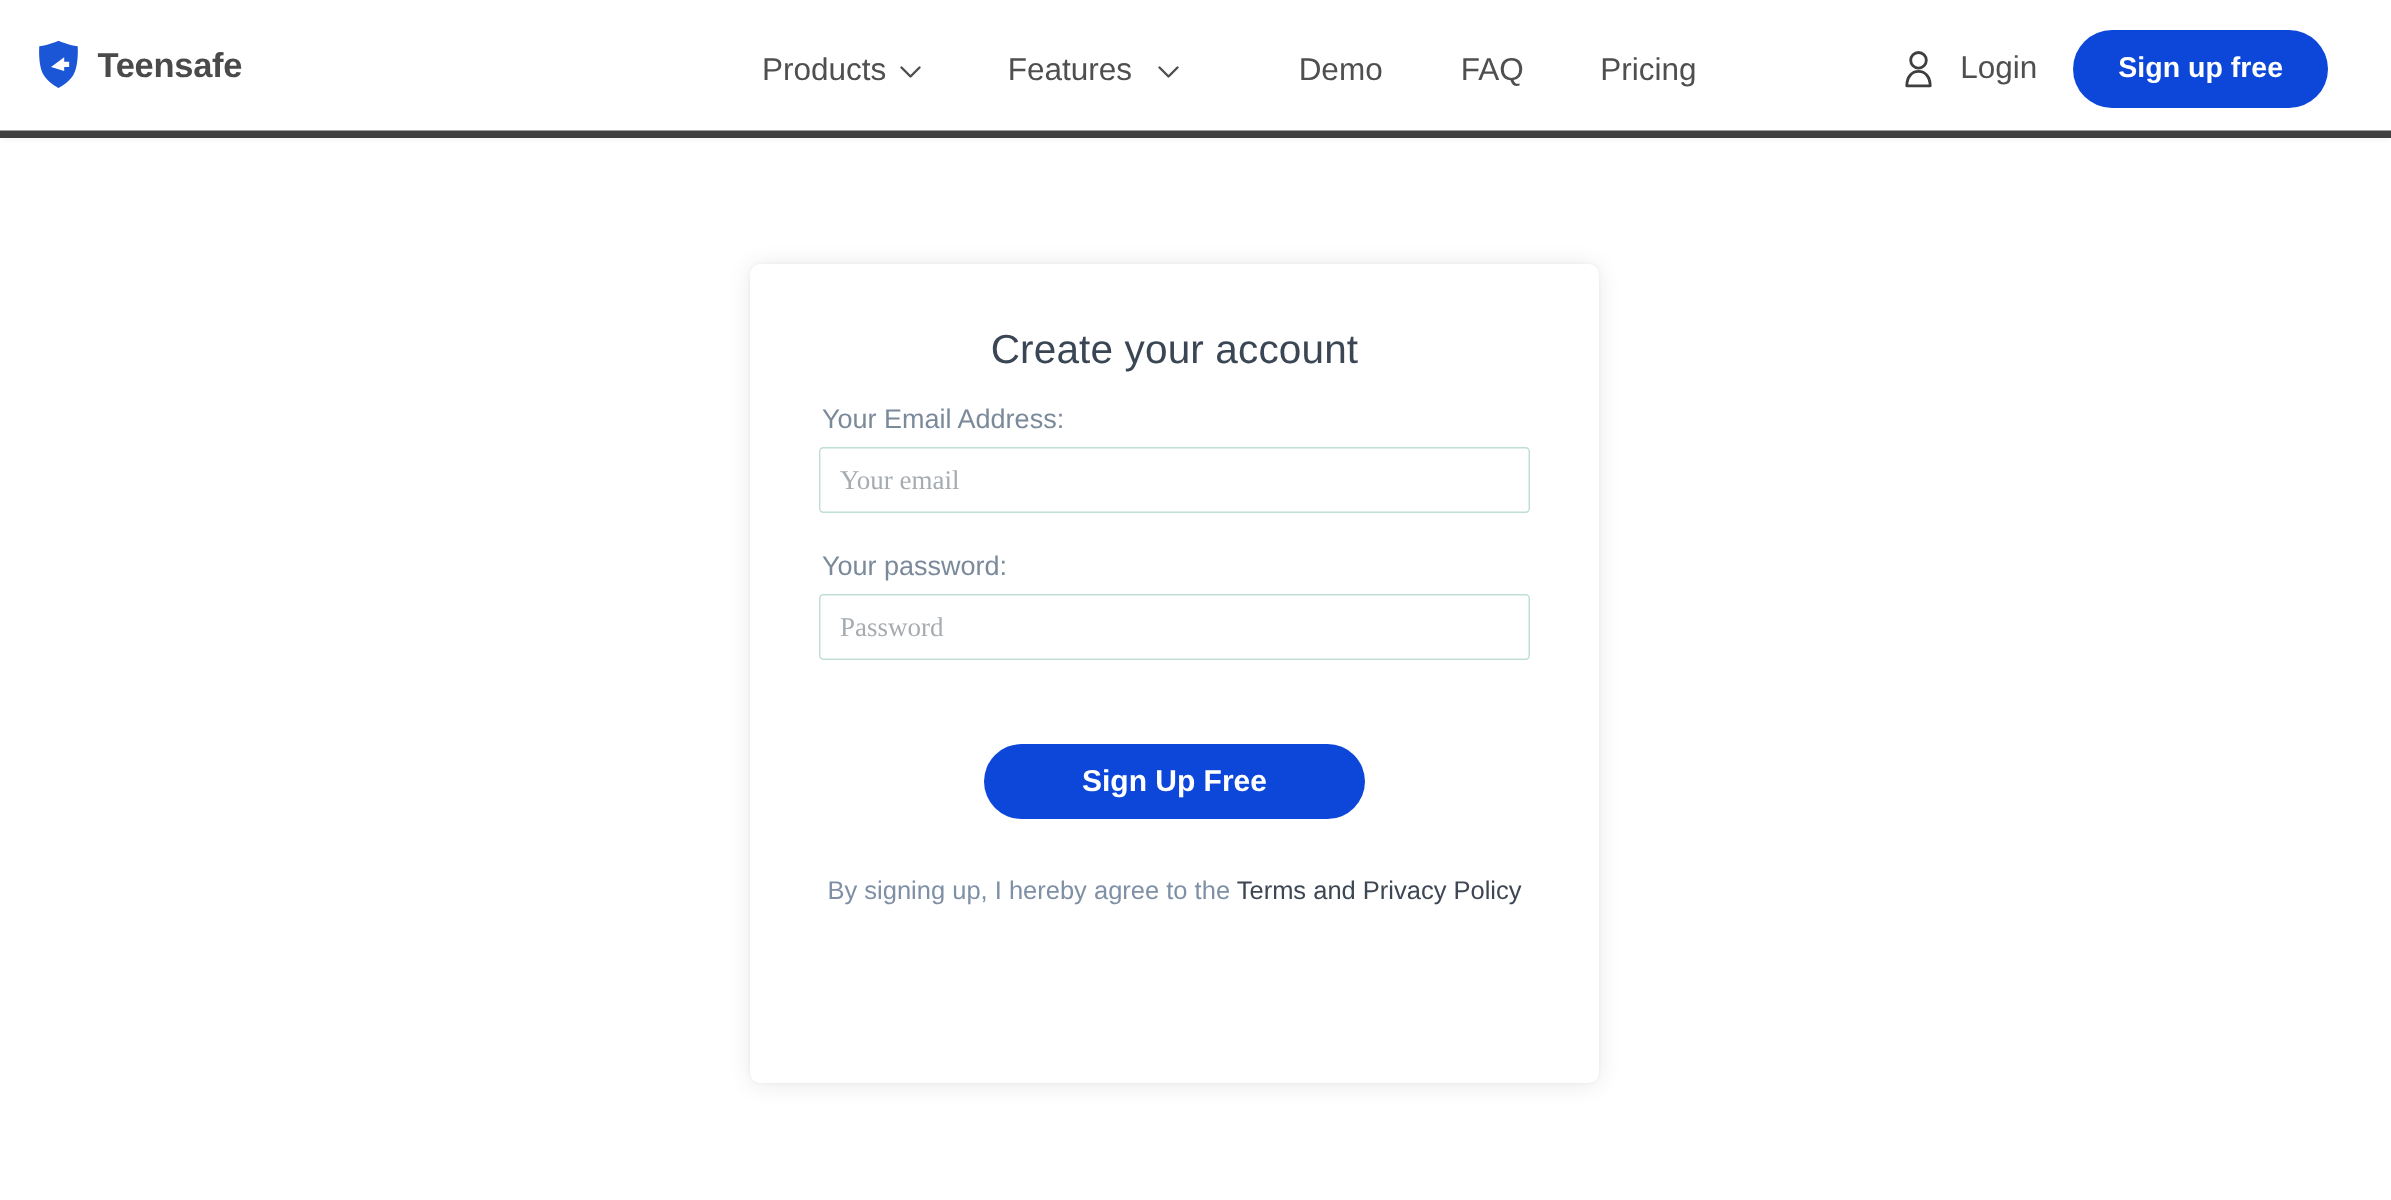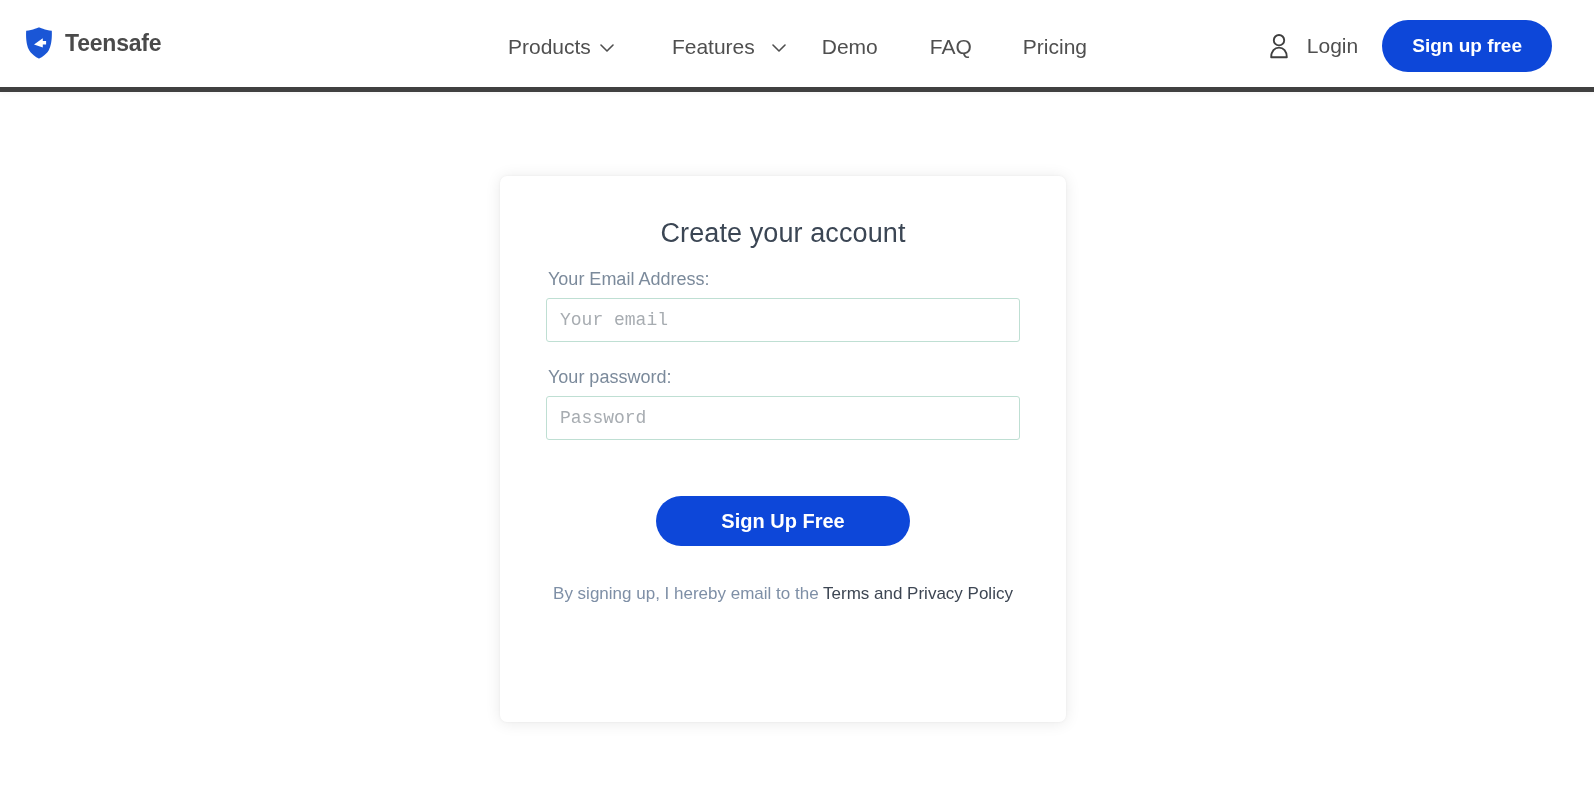--- a/index.html
+++ b/index.html
@@ -69,21 +69,21 @@
     text-decoration: none;
     padding: 0 0;
     margin-right: 56px;
     cursor: pointer;
     line-height: 1;
     white-space: nowrap;
   }
   .nav-item:last-child { margin-right: 0; }
   .nav-item.nav-products { margin-right: 58px; }
   .nav-item.nav-features { margin-right: 36px; }
-  .nav-item.nav-demo { margin-right: 52px; }
+  .nav-item.nav-demo { margin-right: 52px; margin-left: 44px; }
   .nav-item.nav-faq { margin-right: 51px; }
   .chev {
     display: inline-block;
     width: 14px;
     height: 9px;
     position: relative;
     top: 2px;
   }
   .chev svg { display: block; }
 
@@ -168,21 +168,21 @@
   }
   .text-input {
     display: block;
     width: 474px;
     height: 44px;
     border: 1px solid #bfdfd3;
     border-radius: 3px;
     padding: 0 13px;
     font-size: 18px;
     color: #555f6b;
-    font-family: Liberation Mono, monospace;
+    font-family: Liberation Serif, serif;
     background: #ffffff;
     outline: none;
   }
   .text-input::placeholder { color: #a7acb1; }
   .field-group + .field-group { margin-top: 25px; }
 
   .submit-wrap {
     text-align: center;
     margin-top: 56px;
   }
@@ -312,18 +312,18 @@
         <label class="field-label">Your password:</label>
         <input class="text-input" type="text" placeholder="Password" style="">
       </div>
 
       <div class="submit-wrap">
         <button class="submit-btn">Sign Up Free</button>
       </div>
 
     </div>
 
-    <p class="terms-text"><span>By signing up, I hereby email to the </span><a class="terms-link" href="#">Terms and Privacy Policy</a></p>
+    <p class="terms-text"><span>By signing up, I hereby agree to the </span><a class="terms-link" href="#">Terms and Privacy Policy</a></p>
 
   </section>
 
 
 </main>
 
 </body></html>

